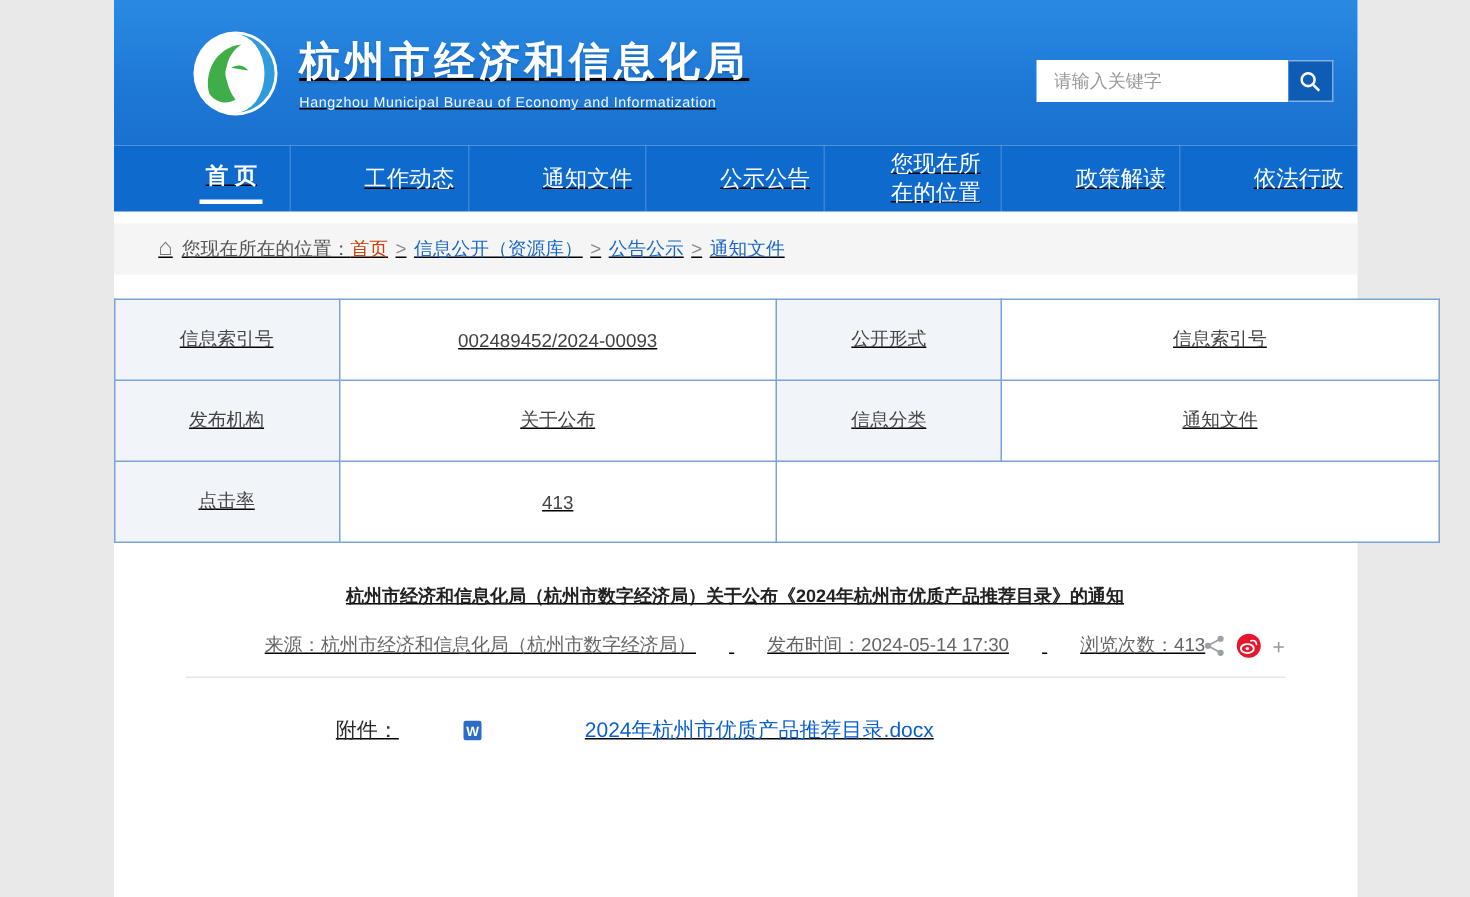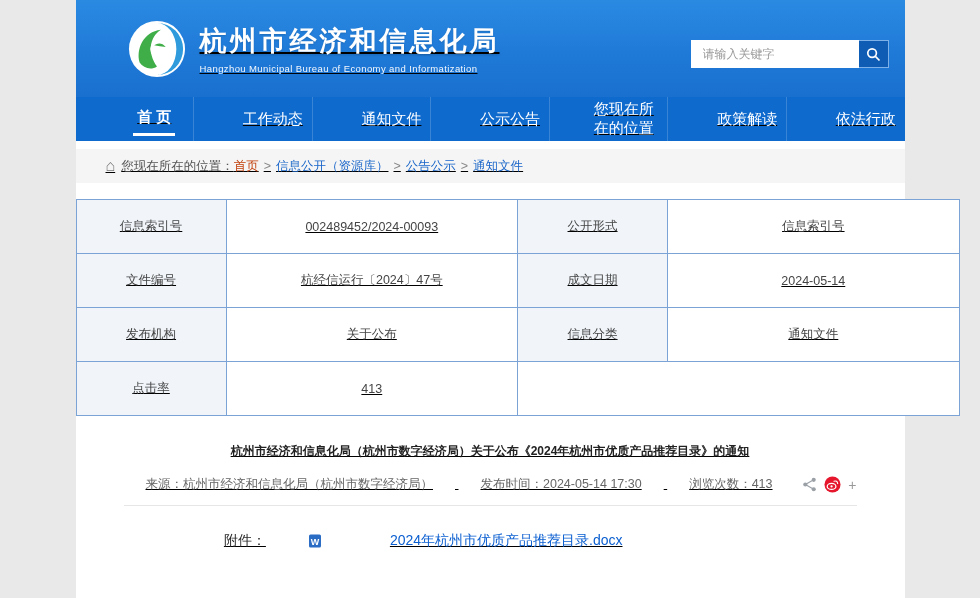--- a/index.html
+++ b/index.html
@@ -32,21 +32,21 @@
   .crumb-link.first { color:#c2410c; }
 
   
   .meta-table { width:884px; margin:16px auto 0; border-collapse:collapse; font-size:12.5px; color:#444; }
   .meta-table td { border:1px solid #7ba3d6; height:25px; padding:18px 8px; text-align:center; }
   .meta-table td.lbl { background:#f1f5fa; width:17%; }
   .meta-table td.val { background:#fff; width:33%; }
 
   
   .article-title { margin:26px 60px 0; text-align:center; font-size:12px; font-weight:bold; color:#222; line-height:1.5; }
-  .article-meta { margin:16px 48px 0; padding-bottom:12px; border-bottom:1px solid #e6e6e6; position:relative; text-align:left; font-size:12.5px; color:#666; }
+  .article-meta { margin:16px 48px 0; padding-bottom:12px; border-bottom:1px solid #e6e6e6; position:relative; text-align:center; font-size:12.5px; color:#666; }
   .article-meta .m { margin:0 22px; }
   .share-tools { position:absolute; right:0; top:0; display:flex; align-items:center; gap:7px; }
   .share-tools .plus { color:#999; font-size:14px; cursor:pointer; }
 
   .article-body { margin:20px 48px 0; font-size:14px; color:#2b2b2b; line-height:1.95; }
   .article-body p.indent { text-indent:2em; }
   .attachment { margin:26px 48px 0; font-size:14px; color:#2b2b2b; text-indent:2em; display:flex; align-items:center;gap:36px; }
   .attachment .pad { width:2.6em; }
   .doc-icon { display:inline-flex; margin:0 4px 0 6px; }
   .attach-link { color:#0b5fd0; cursor:pointer; text-decoration:none; }
@@ -117,26 +117,20 @@
 
   <table class="meta-table">
     <tbody>
         <tr>
       <td class="lbl">信息索引号</td>
       <td class="val">002489452/2024-00093</td>
       <td class="lbl">公开形式</td>
       <td class="val">信息索引号</td>
     </tr>
     <tr>
-      <td class="lbl">文件编号</td>
-      <td class="val">杭经信运行〔2024〕47号</td>
-      <td class="lbl">成文日期</td>
-      <td class="val">2024-05-14</td>
-    </tr>
-    <tr>
       <td class="lbl">发布机构</td>
       <td class="val">关于公布</td>
       <td class="lbl">信息分类</td>
       <td class="val">通知文件</td>
     </tr>
     <tr>
       <td class="lbl">点击率</td>
       <td class="val">413</td>
       <td class="val" colspan="2"></td>
     </tr>

